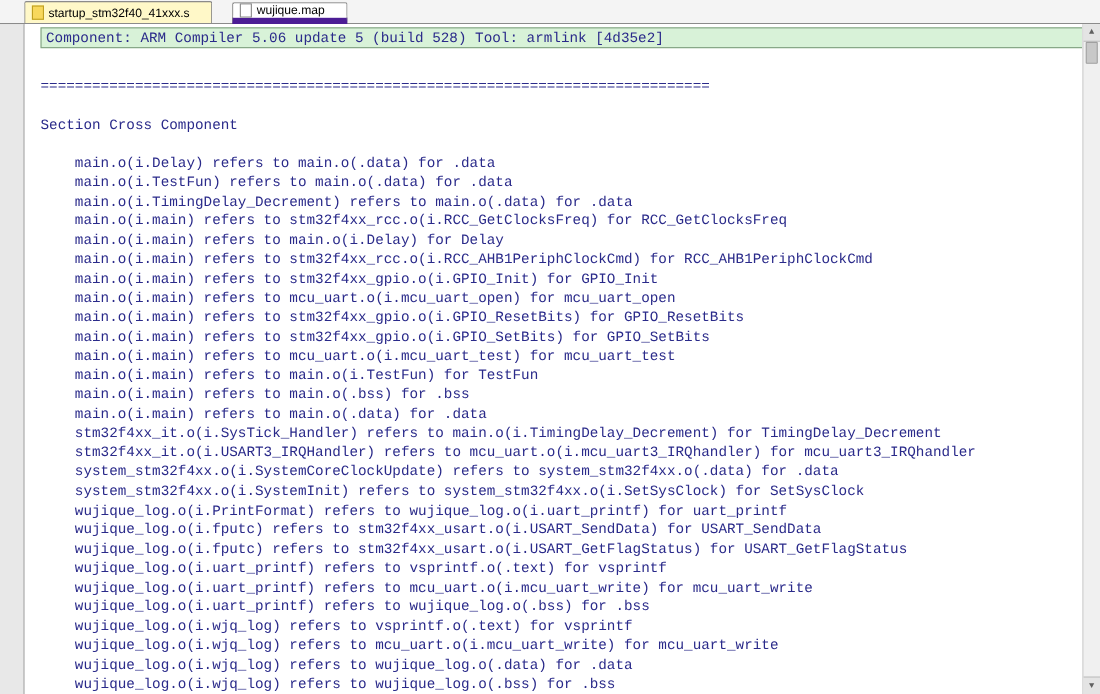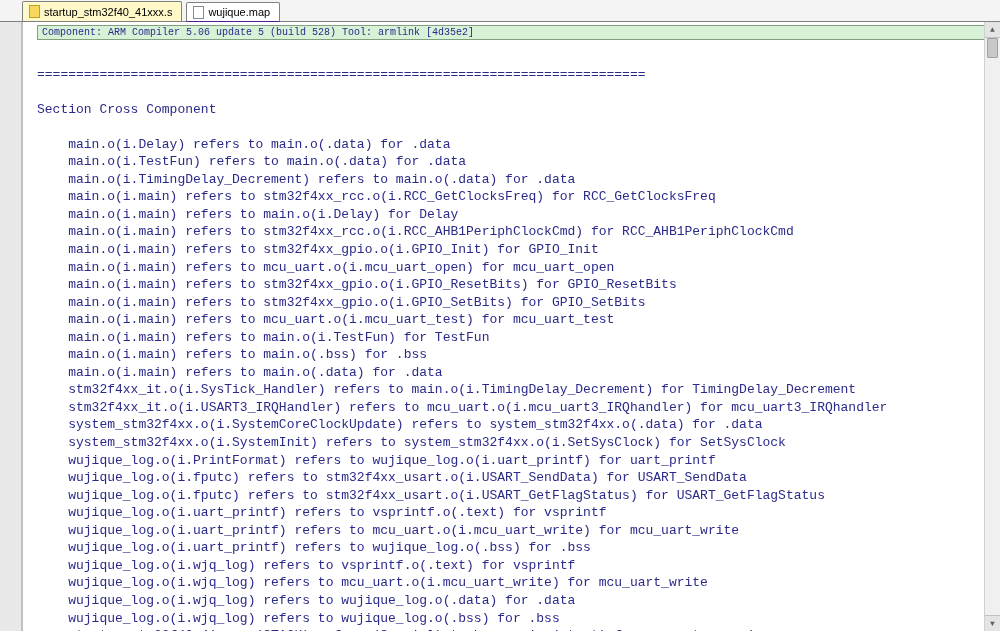--- a/index.html
+++ b/index.html
@@ -18,38 +18,38 @@
       align-items: flex-end;
       background: #f4f4f4;
       border-bottom: 1px solid #808080;
       height: 22px;
       padding-left: 22px;
     }
     .tab {
       display: flex;
       align-items: center;
       gap: 4px;
-      padding: 2px 9px 2px 6px;
+      padding: 2px 20px 2px 6px;
       border: 1px solid #808080;
       border-bottom: none;
-      margin-right: 4px;
+      margin-right: 18px;
       font-family: "Segoe UI", Arial, sans-serif;
       font-size: 11px;
       height: 20px;
       background: #ffffff;
       border-top-left-radius: 2px;
       border-top-right-radius: 2px;
       cursor: pointer;
     }
     .tab.inactive {
       background: #fff8c8;
     }
     .tab.active {
       background: #ffffff;
-      border-bottom: 1px solid #4c1d95;
+      border-bottom: 6px solid #4c1d95;
       margin-bottom: -1px;
     }
     .tab-icon {
       width: 12px;
       height: 14px;
       display: inline-block;
     }
     .tab-icon.asm-icon {
       background: #f8d85c;
       border: 1px solid #c0a020;
@@ -81,21 +81,21 @@
       background: #e8e8e8;
       border-right: 1px solid #c0c0c0;
     }
     .header-line {
       background: #d8f2d8;
       border: 1px solid #80a080;
       padding: 1px 4px;
       margin: 3px 8px 8px 14px;
       color: #2a2a8a;
       font-family: "Consolas", "Courier New", monospace;
-      font-size: 10px;
+      font-size: 13px;
       white-space: pre;
     }
     .content {
       color: #2a2a8a;
       font-family: "Consolas", "Courier New", monospace;
       font-size: 13px;
       line-height: 1.35;
       white-space: pre;
       padding-left: 14px;
     }

